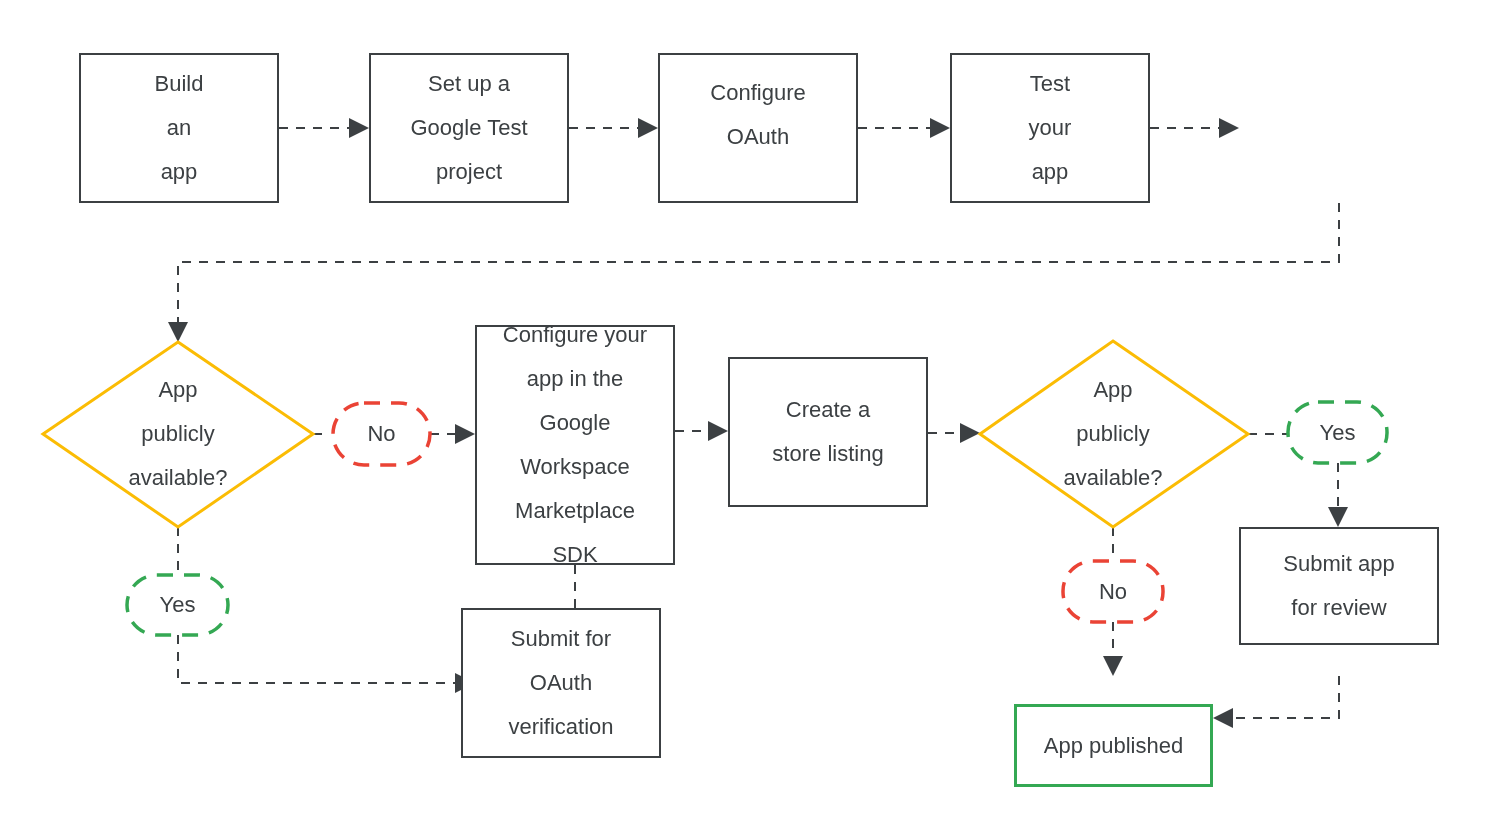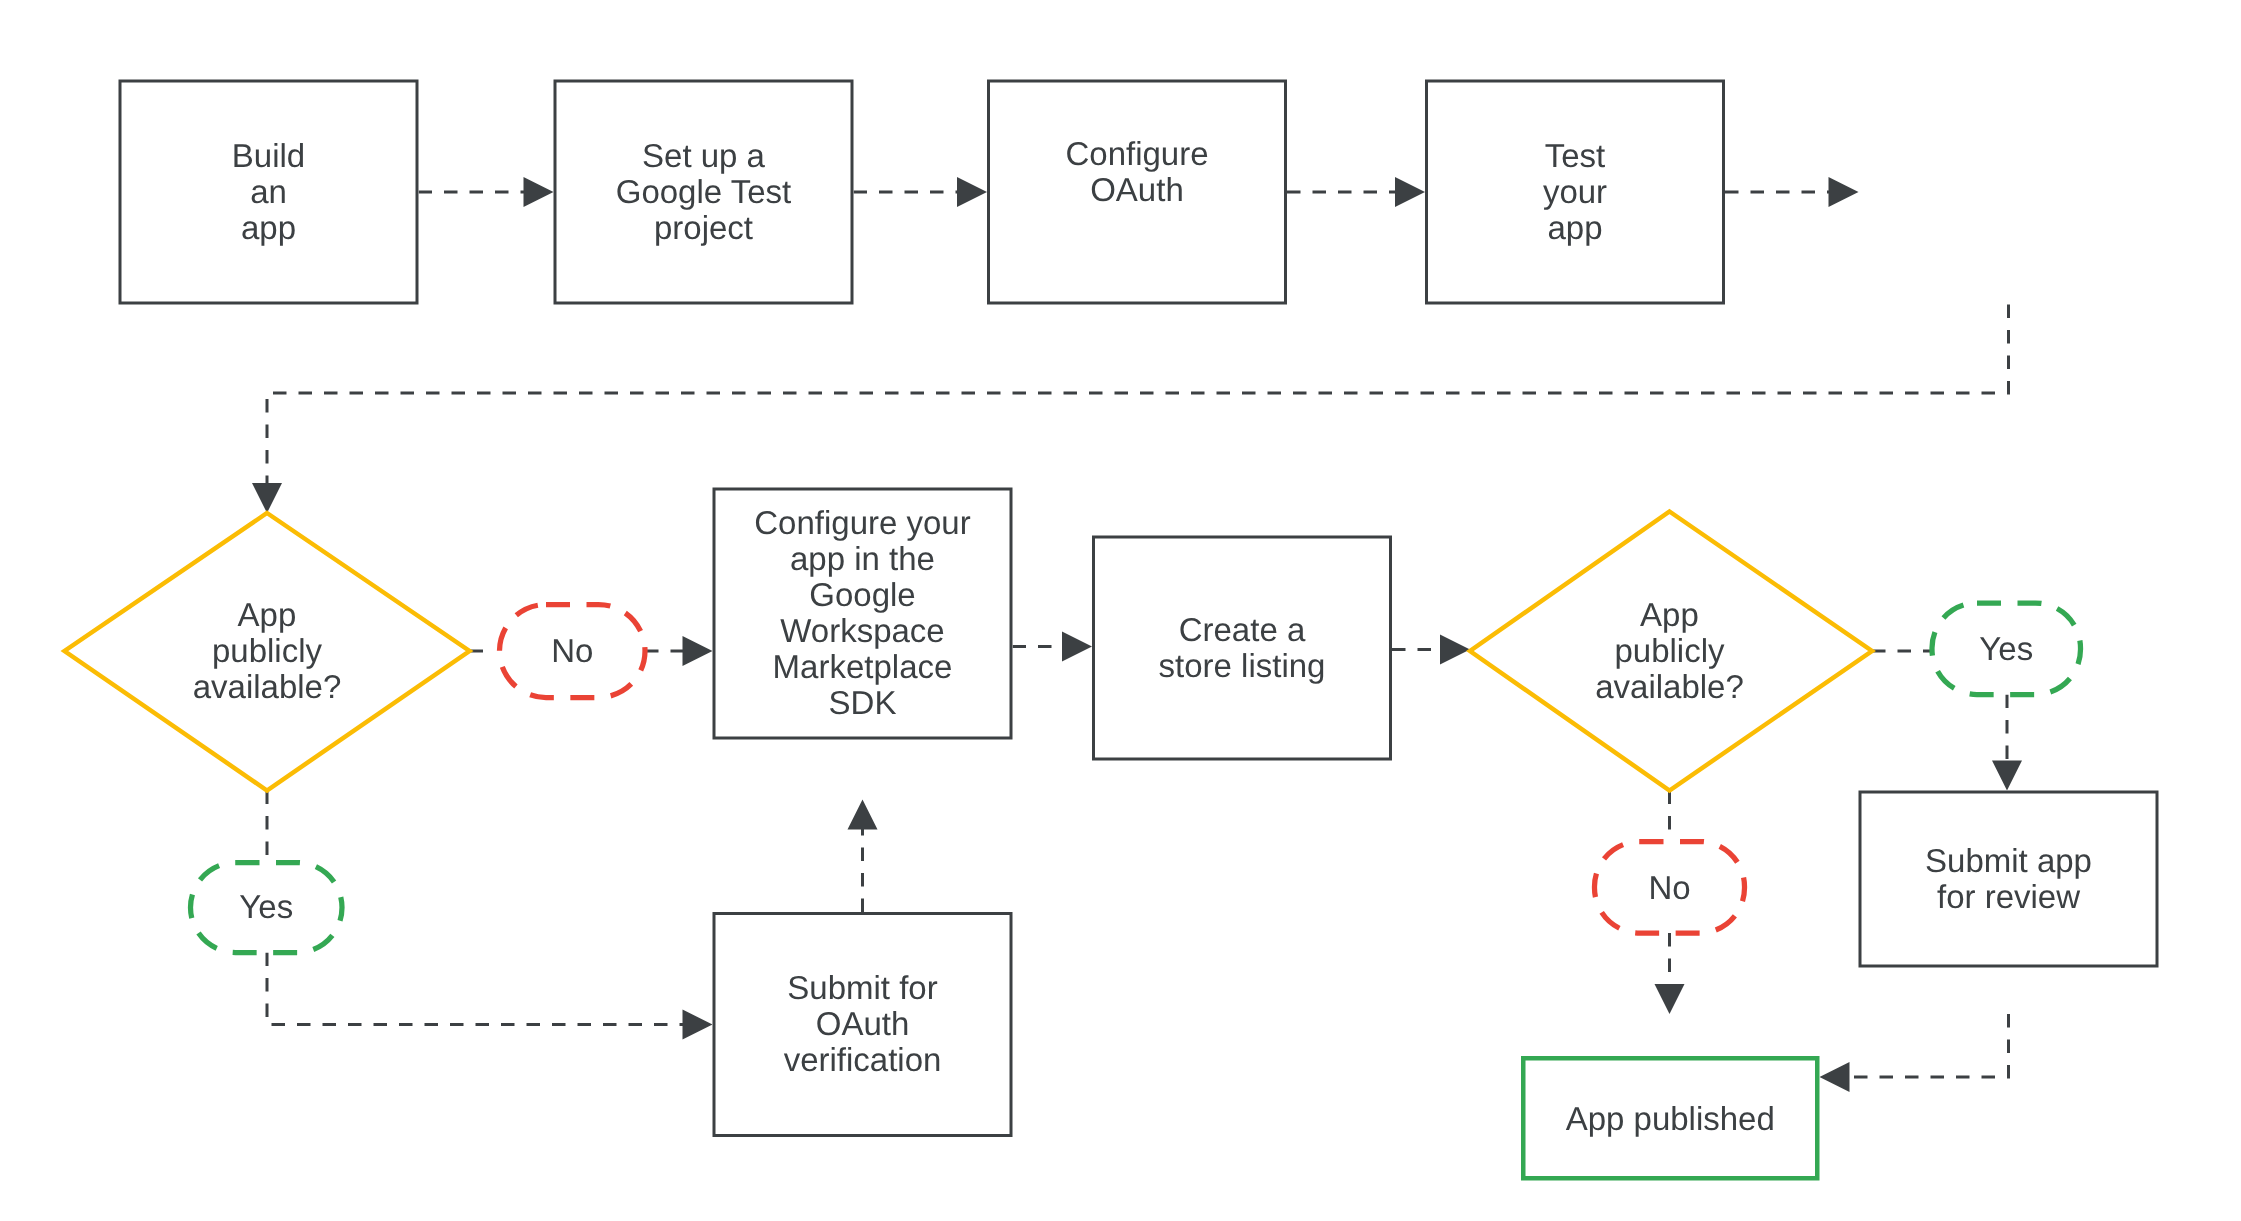--- a/index.html
+++ b/index.html
@@ -29,21 +29,21 @@
   .box {
     border: 2px solid #3c4043;
   }
   .published {
     border: 3px solid #34a853;
     margin-top: 28px;
   }
   .label {
     white-space: pre-line;
     font-size: 22px;
-    line-height: 24px;
+    line-height: 44px;
     color: #3c4043;
   }
   .shape-label {
     position: absolute;
     display: flex;
     align-items: center;
     justify-content: center;
     text-align: center;
     background: transparent;
   }
@@ -113,33 +113,33 @@
   <div class="node box" style="left:658px; top:53px; width:200px; height:150px">
     <span class="label" style="padding-bottom:26px">Configure
 OAuth</span>
   </div>
   <div class="node box" style="left:950px; top:53px; width:200px; height:150px">
     <span class="label">Test
 your
 app</span>
   </div>
 
-  <div class="node box" style="left:475px; top:325px; width:200px; height:168px">
+  <div class="node box" style="left:475px; top:325px; width:200px; height:240px">
     <span class="label">Configure your
 app in the
 Google
 Workspace
 Marketplace
 SDK</span>
   </div>
   <div class="node box" style="left:728px; top:357px; width:200px; height:150px">
     <span class="label">Create a
 store listing</span>
   </div>
-  <div class="node box" style="left:475px; top:608px; width:200px; height:150px">
+  <div class="node box" style="left:461px; top:608px; width:200px; height:150px">
     <span class="label">Submit for
 OAuth
 verification</span>
   </div>
   <div class="node box" style="left:1239px; top:527px; width:200px; height:118px">
     <span class="label">Submit app
 for review</span>
   </div>
   <div class="node published" style="left:1014px; top:676px; width:199px; height:83px">
     <span class="label">App published</span>

